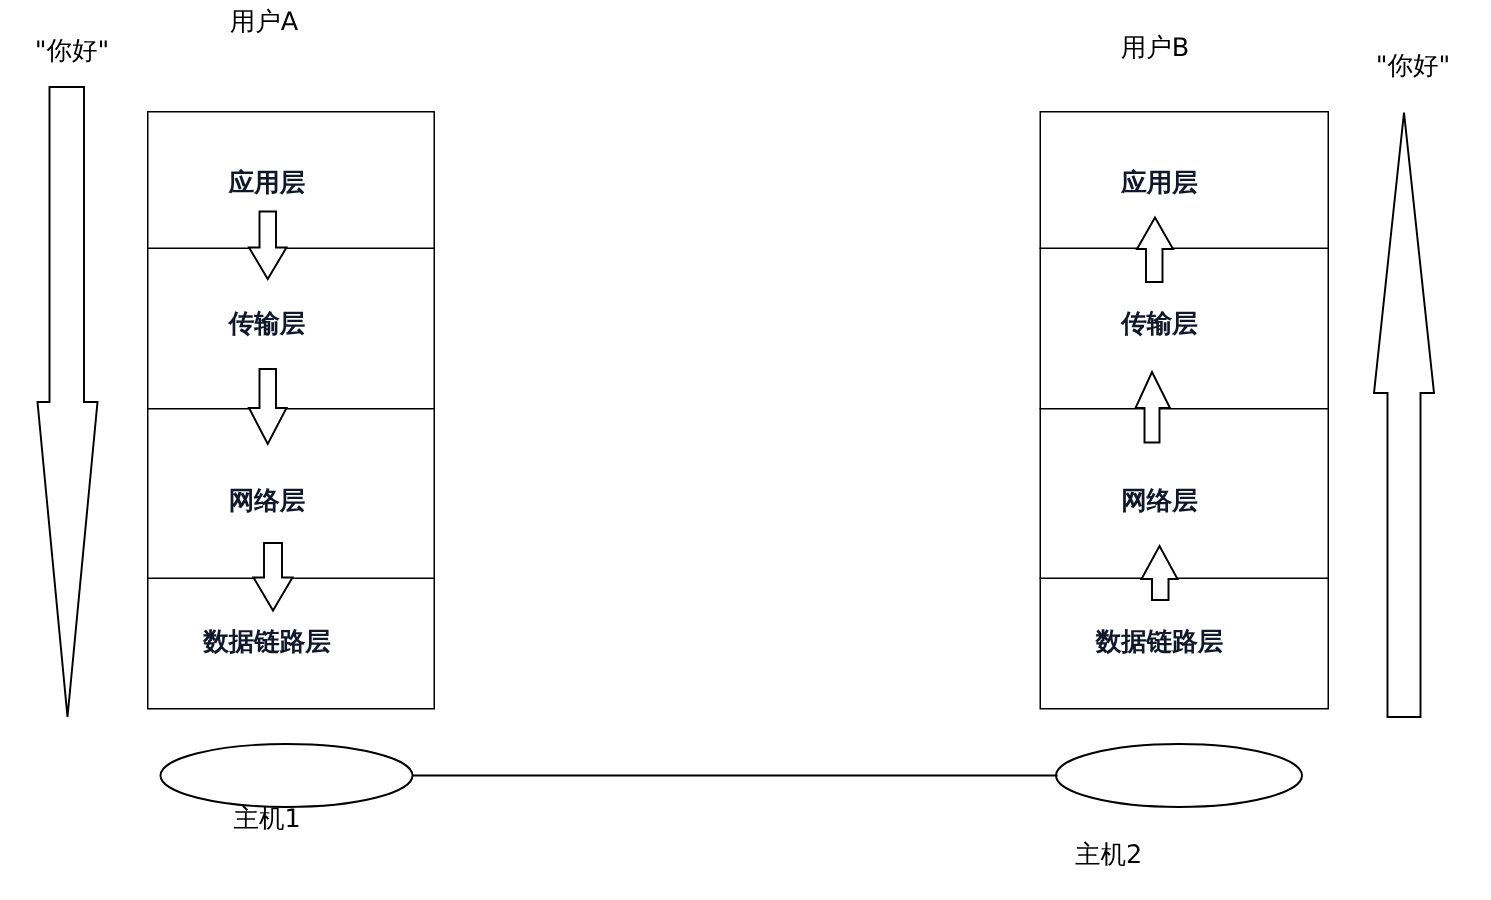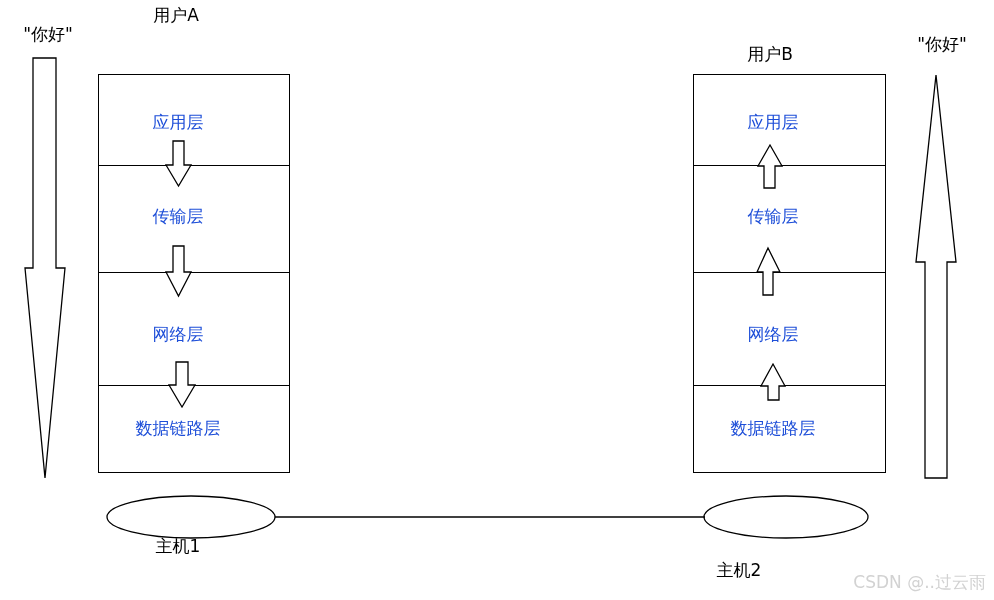--- a/index.html
+++ b/index.html
@@ -38,24 +38,25 @@
     background: transparent;
   }
   .divider {
     position: absolute;
     height: 0;
     border-top: 1.6px solid #000000;
   }
   .layer-label {
     position: absolute;
     font-size: 17px;
-    color: #1d4ed8;
+    color: #0f172a;
     white-space: nowrap;
     transform: translate(-50%, -50%);
     font-family: "DejaVu Sans", "Liberation Sans", sans-serif;
+    font-weight: bold;
   }
   .nic-label {
     position: absolute;
     font-size: 17px;
     color: #000000;
     white-space: nowrap;
     transform: translate(-50%, -50%);
     font-family: "DejaVu Sans", "Liberation Sans", sans-serif;
   }
   svg.overlay {
@@ -78,21 +79,21 @@
 </style>
 </head>
 <body>
 
 <div id="canvas">
 
   <div class="lbl lbl-center" style="left:48px; top:26px;">"你好"</div>
 
   <div class="lbl lbl-center" style="left:176px; top:7px;">用户A</div>
 
-  <div class="lbl lbl-center" style="left:770px; top:46px;">用户B</div>
+  <div class="lbl lbl-center" style="left:770px; top:24px;">用户B</div>
 
   <div class="lbl lbl-center" style="left:942px; top:36px;">"你好"</div>
 
   <div class="lbl lbl-center" style="left:178px; top:538px;">主机1</div>
 
   <div class="lbl lbl-center" style="left:739px; top:562px;">主机2</div>
 
   <div class="stack" style="left:98px; top:74px; width:192px; height:399px;"></div>
 
   <div class="divider" style="left:98px; top:165px; width:192px;"></div>
@@ -147,15 +148,14 @@
     <g>
       <polygon points="773,364 785,386 779,386 779,400 768,400 768,386 761,386" fill="#ffffff" stroke="#000000" stroke-width="1.3"></polygon>
     </g>
 
     <ellipse cx="191" cy="517" rx="84" ry="21" fill="#ffffff" stroke="#000000" stroke-width="1.3"></ellipse>
     <ellipse cx="786" cy="517" rx="82" ry="21" fill="#ffffff" stroke="#000000" stroke-width="1.3"></ellipse>
 
     <line x1="275" y1="517" x2="705" y2="517" stroke="#000000" stroke-width="1.3"></line>
   </svg>
 
-  <div class="watermark">CSDN @..过云雨</div>
 
 </div>
 
 </body></html>

